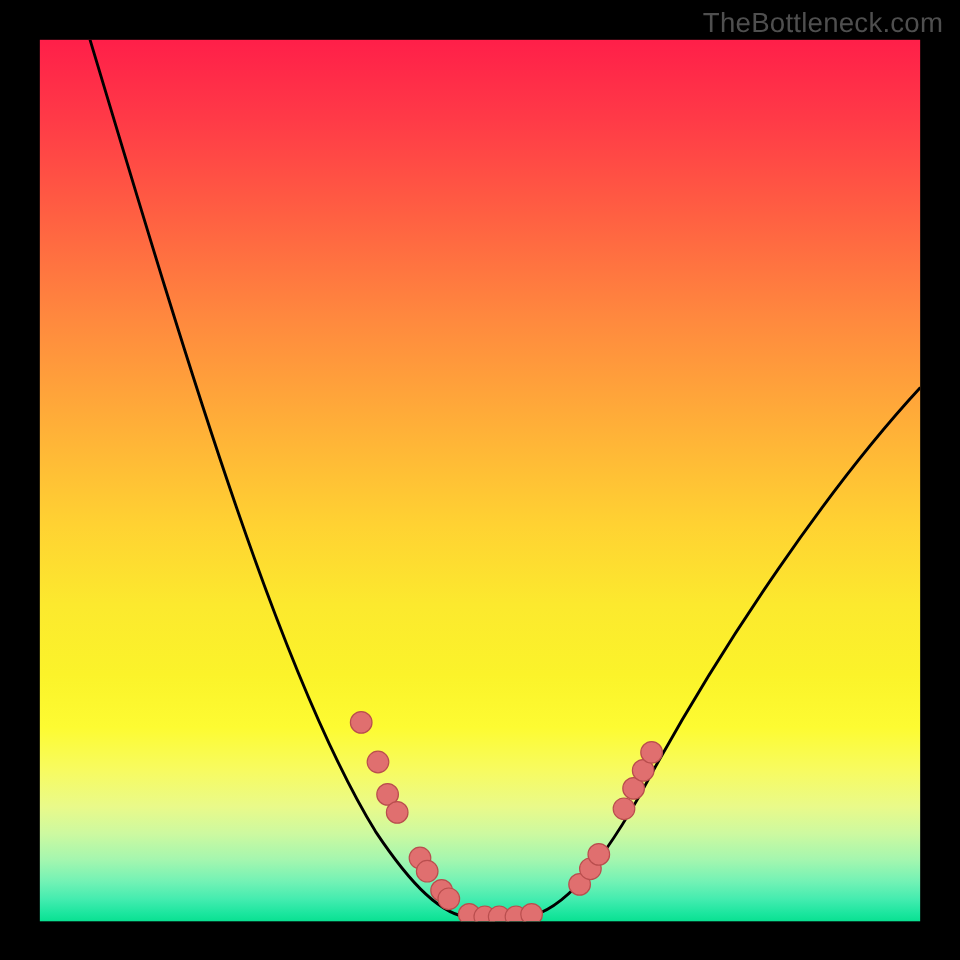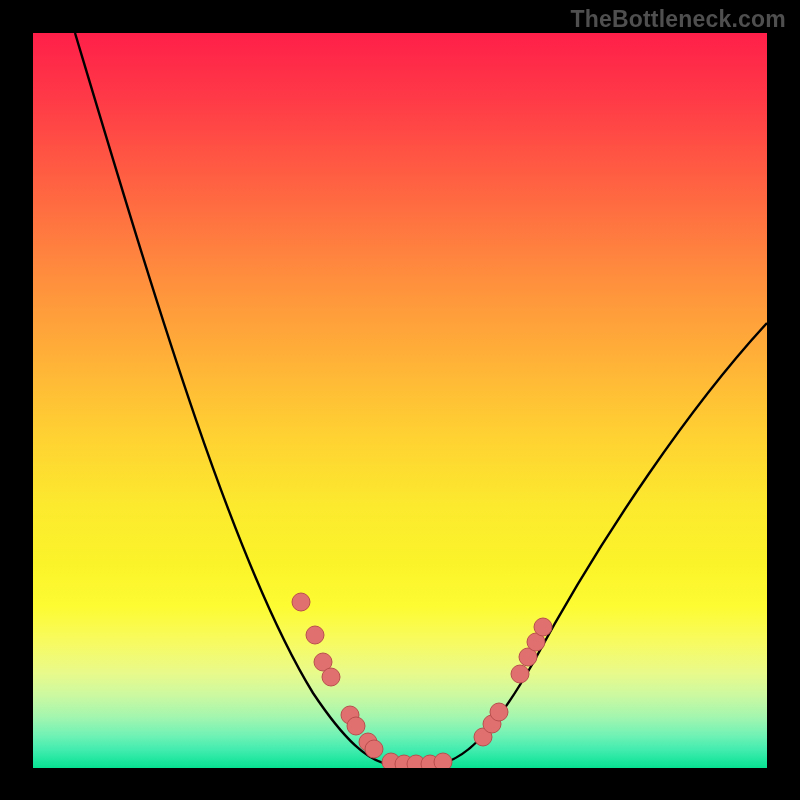--- a/index.html
+++ b/index.html
@@ -53,21 +53,21 @@
       #1de69f 99%,
       #08e191 100%
     );
   }
   .watermark {
     position: absolute;
     top: 6px;
     right: 14px;
     color: #4f4f4f;
     font-size: 23px;
-    font-weight: 700;
+    font-weight: 400;
     letter-spacing: 0.2px;
     user-select: none;
   }
   svg.curve {
     position: absolute;
     left: 0;
     top: 0;
   }
 </style>
 </head>

